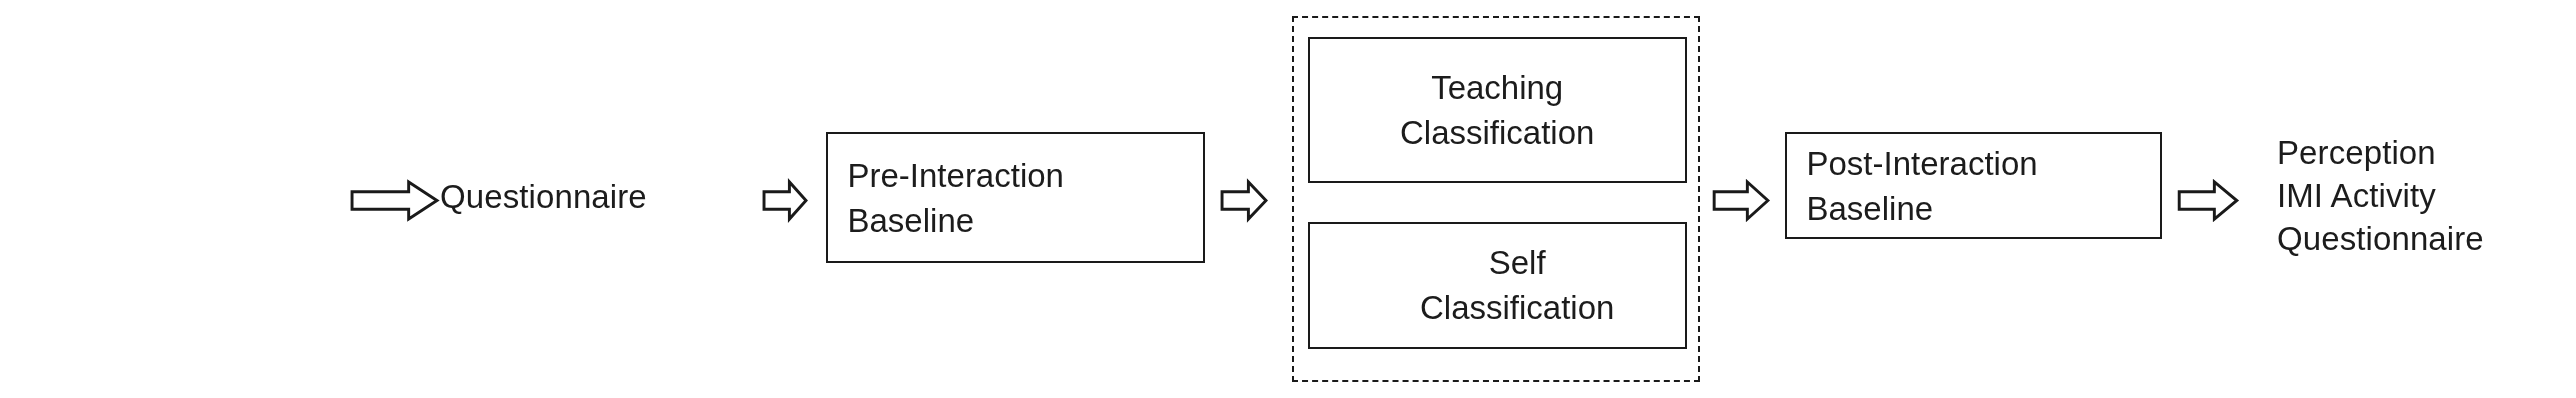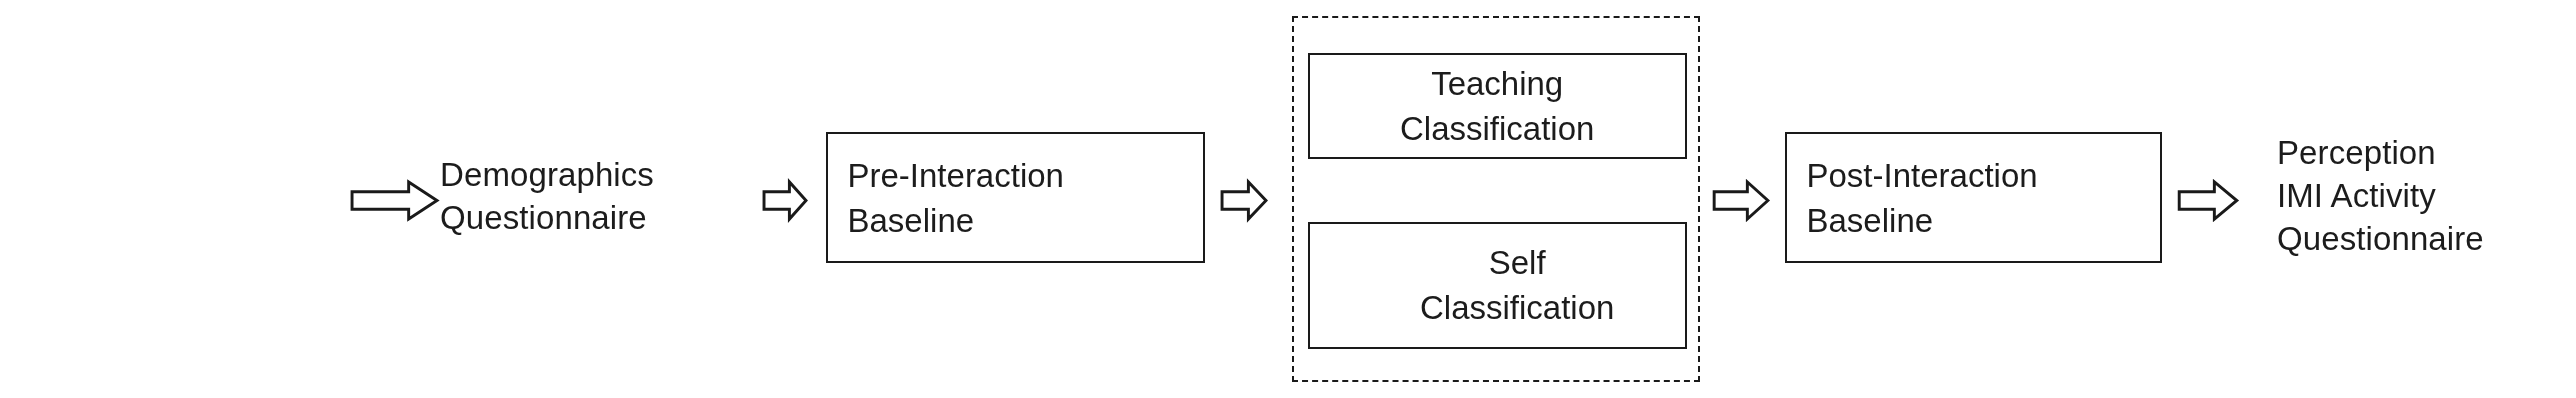--- a/index.html
+++ b/index.html
@@ -93,21 +93,20 @@
   <div class="node text-step" style="left:31px; top:147px; width:313px; height:98px;">
   </div>
 
   <div class="arrow" style="left:350px; top:180px;">
     <svg width="90" height="41" viewBox="0 0 92 42" aria-hidden="true">
       <path d="M2,12 L60,12 L60,2 L89,21 L60,40 L60,30 L2,30 Z"></path>
     </svg>
   </div>
 
   <div class="node text-step" style="left:440px; top:147px; width:322px; height:98px;">
-    <span class="line">Demographics</span>
     <span class="line">Questionnaire</span>
   </div>
 
   <div class="arrow" style="left:762px; top:180px;">
     <svg width="47" height="41" viewBox="0 0 48 42" aria-hidden="true">
       <path d="M2,12 L28,12 L28,2 L45,21 L28,40 L28,30 L2,30 Z"></path>
     </svg>
   </div>
 
   <div class="node box-step pad-left" style="left:826px; top:132px; width:379px; height:131px;">
@@ -116,38 +115,38 @@
   </div>
 
   <div class="arrow" style="left:1220px; top:180px;">
     <svg width="49" height="41" viewBox="0 0 50 42" aria-hidden="true">
       <path d="M2,12 L29,12 L29,2 L47,21 L29,40 L29,30 L2,30 Z"></path>
     </svg>
   </div>
 
   <div class="node group-dashed" style="left:1292px; top:15.6px; width:408px; height:366px;">
 
-    <div class="node box-step centered" style="left:13.7px; top:35px; width:379px; height:106px;">
+    <div class="node box-step centered" style="left:13.7px; top:19px; width:379px; height:146px;">
       <span class="line">Teaching</span>
       <span class="line">Classification</span>
     </div>
 
     <div class="node box-step centered" style="left:13.7px; top:204px; width:379px; height:127px;padding-left:40px;">
       <span class="line">Self</span>
       <span class="line">Classification</span>
     </div>
   </div>
 
   <div class="arrow" style="left:1712px; top:180px;">
     <svg width="59" height="41" viewBox="0 0 60 42" aria-hidden="true">
       <path d="M2,12 L36,12 L36,2 L57,21 L36,40 L36,30 L2,30 Z"></path>
     </svg>
   </div>
 
-  <div class="node box-step pad-left" style="left:1785px; top:132px; width:377px; height:131px;">
+  <div class="node box-step pad-left" style="left:1785px; top:132px; width:377px; height:107px;">
     <span class="line">Post-Interaction</span>
     <span class="line">Baseline</span>
   </div>
 
   <div class="arrow" style="left:2177px; top:180px;">
     <svg width="63" height="41" viewBox="0 0 64 42" aria-hidden="true">
       <path d="M2,12 L38,12 L38,2 L61,21 L38,40 L38,30 L2,30 Z"></path>
     </svg>
   </div>
 

